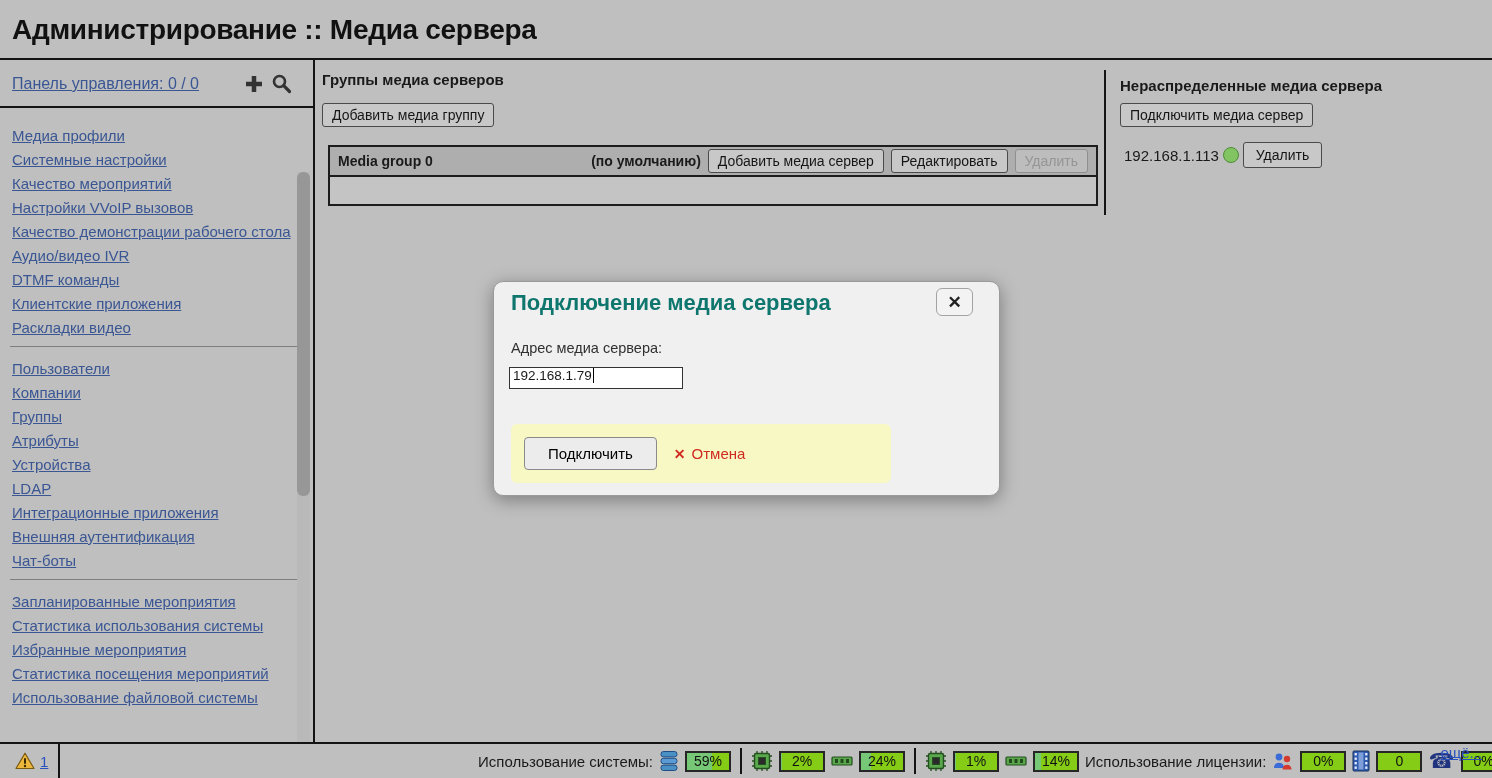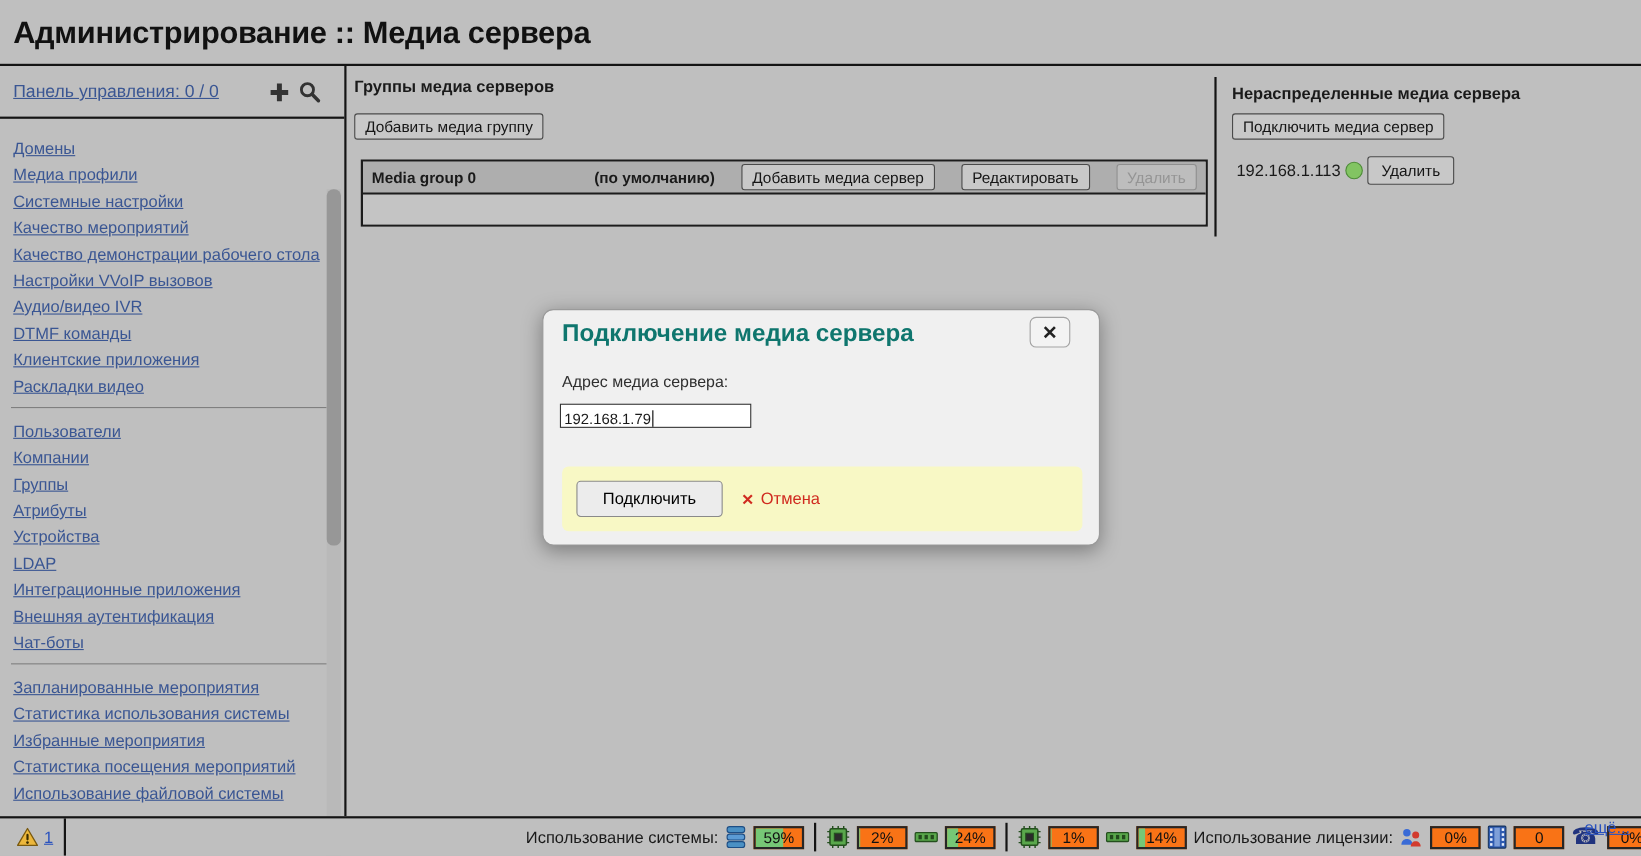--- a/index.html
+++ b/index.html
@@ -43,21 +43,21 @@
          font-family:"Liberation Sans", sans-serif; }
   .btn.disabled { color:#959595; border-color:#8f8f8f; background:#bdbdbd; cursor:default; }
 
   
   .main-title { position:absolute; left:322px; top:71px; font-size:15px; font-weight:700; }
   .btn-add-group { position:absolute; left:322px; top:103px; }
 
   .mtable { position:absolute; left:328px; top:145px; width:770px;
             border:2px solid #1c1c1c; }
   .t-head { height:30px; background:#aeaeae; display:flex; align-items:center;
-            gap:24px; padding:0 8px; border-bottom:2px solid #1c1c1c; }
+            gap:7px; padding:0 8px; border-bottom:2px solid #1c1c1c; }
   .t-head .gname { font-weight:700; font-size:14px; }
   .t-head .spacer { flex:1; }
   .t-head .gdefault { font-weight:700; font-size:14px; }
   .t-body { height:27px; background:#c4c4c4; }
 
   
   .right-divider { position:absolute; left:1104px; top:70px; width:2px; height:145px; background:#141414; }
   .rp-title { position:absolute; left:1120px; top:77px; font-size:15px; font-weight:700; }
   .btn-connect { position:absolute; left:1120px; top:103px; }
   .server-row { position:absolute; left:1124px; top:142px; display:flex; align-items:center; gap:4px; }
@@ -70,43 +70,43 @@
            background:#f0f0f0; border:1px solid #9a9a9a; border-radius:10px;
            box-shadow:0 4px 18px rgba(0,0,0,0.35); }
   .modal-title { position:absolute; left:17px; top:8px; font-size:22px; font-weight:700; color:#0f766e; }
   .modal-close { position:absolute; top:6px; right:26px; width:37px; height:28px;
                  background:#f3f3f3; border:1px solid #a3a3a3; border-radius:6px;
                  display:flex; align-items:center; justify-content:center;
                  font-size:17px; font-weight:700; color:#222; cursor:pointer; }
   .modal-label { position:absolute; left:17px; top:58px; font-size:14.5px; color:#303030; }
   .modal-input { position:absolute; left:15px; top:85px; width:174px; height:22px;
                  background:#fff; border:1.5px solid #333; font-size:13.5px;
-                 display:flex; align-items:flex-end; padding-left:3px; cursor:text; }
+                 display:flex; align-items:flex-start; padding-left:3px; cursor:text; }
   .caret { display:inline-block; width:1.5px; height:15px; background:#000; margin-left:1px; }
-  .modal-footer { position:absolute; left:17px; top:142px; width:473px; height:59px;
+  .modal-footer { position:absolute; left:17px; top:142px; width:380px; height:59px;
                   background:#f8f8c5; border-radius:6px; display:flex; align-items:center;
                   padding-left:13px; }
   .btn-submit { background:#ececec; border:1px solid #8a8a8a; border-radius:4px;
                 padding:7px 23px; font-size:15px; cursor:pointer;
                 font-family:"Liberation Sans", sans-serif; }
   .cancel-link { margin-left:17px; color:#d02b20; font-size:15px; text-decoration:none;
                  display:flex; align-items:center; gap:6px; cursor:pointer; }
   .cancel-x { font-weight:700; font-size:14px; }
 
   
   .statusbar { position:absolute; left:0; top:742px; width:1492px; height:36px;
                border-top:2px solid #141414; background:#bfbfbf; }
   .warn-wrap { position:absolute; left:15px; top:8px; display:flex; align-items:center; gap:5px; }
   .warn-wrap a { color:#2a52be; font-size:15px; }
   .sb-divider { position:absolute; left:58px; top:0; width:2px; height:34px; background:#141414; }
   .sys-cluster { position:absolute; left:478px; top:0; height:34px; display:flex;
                  align-items:center; gap:6px; font-size:15px; white-space:nowrap; }
   .sep { width:2px; height:26px; background:#141414; margin:0 3px; }
   .meter { position:relative; width:46px; height:21px; border:2px solid #262626;
-           background:#f97316; overflow:hidden; }
+           background:#84cc16; overflow:hidden; }
   .meter .fill { position:absolute; left:0; top:0; bottom:0; background:#76c776; }
   .meter .txt { position:relative; display:block; text-align:center; line-height:17px;
                 font-size:14px; color:#111; }
   .more-link { position:absolute; right:10px; top:0; font-size:15px; color:#2a52be; }
   .phone-glyph { font-size:21px; color:#20337e; line-height:20px; }
   svg { display:block; }
 </style>
 </head>
 <body>
 
@@ -125,26 +125,25 @@
           </svg>
       </span>
       <span class="icon-btn icon-search">
         <svg width="22" height="22" viewBox="0 0 22 22">
             <circle cx="8.5" cy="8.5" r="5.5" fill="none" stroke="#333" stroke-width="2.6"></circle>
             <path d="M12.7 12.7L18.5 18.5" stroke="#333" stroke-width="3.2" stroke-linecap="round"></path>
           </svg>
       </span>
     </div>
     <nav class="nav">
-      <a>Домены</a>
       <a>Медиа профили</a>
       <a>Системные настройки</a>
       <a>Качество мероприятий</a>
+      <a>Настройки VVoIP вызовов</a>
       <a>Качество демонстрации рабочего стола</a>
-      <a>Настройки VVoIP вызовов</a>
       <a>Аудио/видео IVR</a>
       <a>DTMF команды</a>
       <a>Клиентские приложения</a>
       <a>Раскладки видео</a>
       <hr>
       <a>Пользователи</a>
       <a>Компании</a>
       <a>Группы</a>
       <a>Атрибуты</a>
       <a>Устройства</a>

